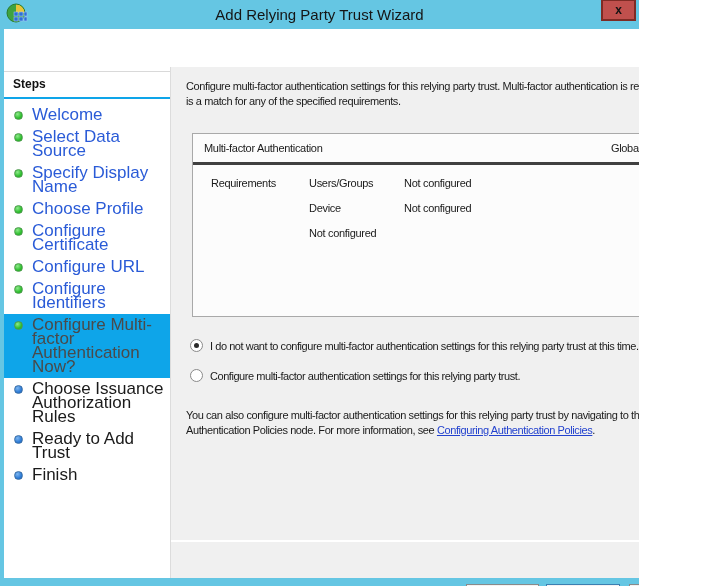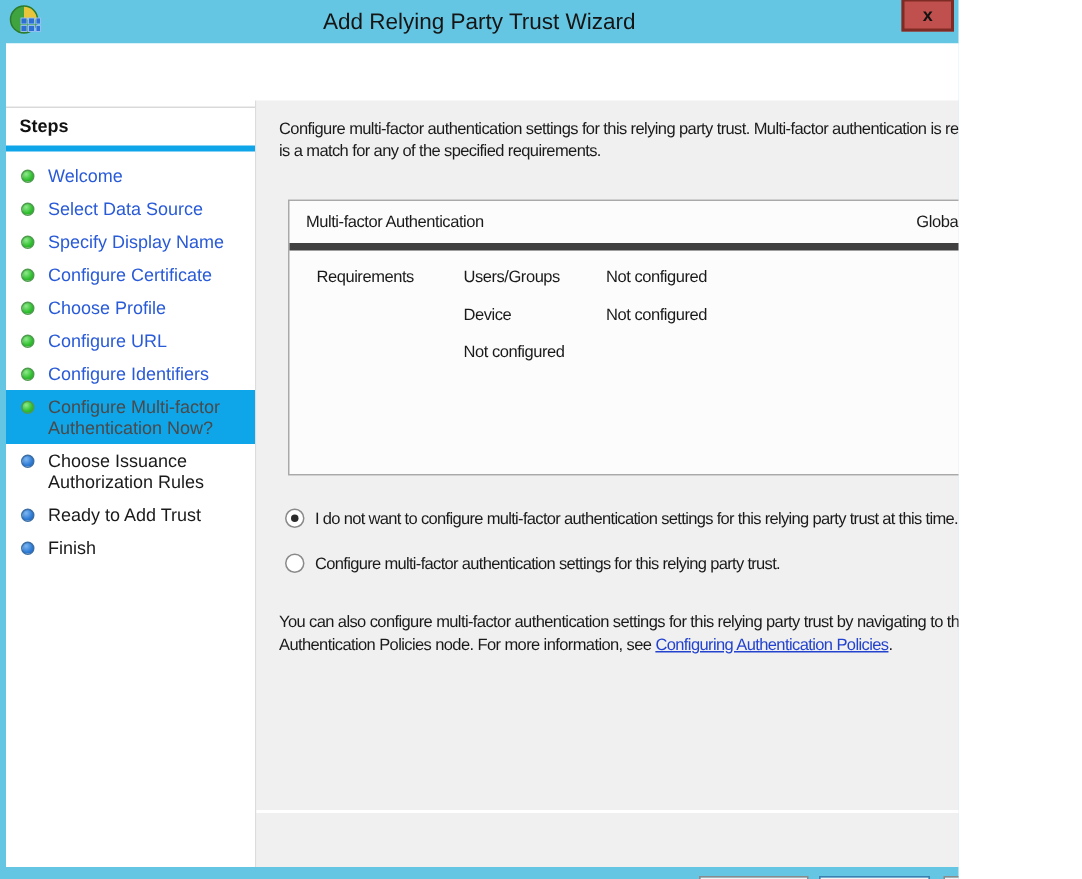--- a/index.html
+++ b/index.html
@@ -22,25 +22,25 @@
     box-sizing:border-box; color:#121212; font-weight:bold; font-size:12px;
     text-align:center; line-height:16px; cursor:pointer; padding:0;
     font-family:"Liberation Sans", sans-serif;
   }
   
   .dialog { position:absolute; left:4px; top:29px; width:708px; height:549px; background:#FFFFFF; }
   .header-band { position:absolute; top:0; left:0; right:0; height:38px; background:#FFFFFF; }
   
   .steps-panel { position:absolute; left:0; top:42px; width:166px; bottom:0; background:#FFFFFF; }
   .steps-header {
-    border-top:1px solid #D9D9D9; border-bottom:4px solid #0ea5e9;
+    border-top:1px solid #D9D9D9; border-bottom:2px solid #0ea5e9;
     font-weight:bold; font-size:12px; color:#111; padding:5px 0 6px 9px;
   }
   .steps-list { list-style:none; margin:5px 0 0 0; padding:0; }
-  .step-item { position:relative; padding:4px 4px 4px 28px; font-size:12px; line-height:14px; }
+  .step-item { position:relative; padding:4px 4px 4px 28px; font-size:17px; line-height:14px; }
   .step-item .dot {
     position:absolute; left:10px; top:7px; width:9px; height:9px;
     border-radius:50%; box-sizing:border-box;
   }
   .step-item.completed .dot, .step-item.current .dot {
     background:radial-gradient(circle at 35% 30%, #90EA8C, #2FBF2F 60%, #23A523);
     border:1px solid #4E9B4E;
   }
   .step-item.upcoming .dot {
     background:radial-gradient(circle at 35% 30%, #7FB7F0, #2E7CD6 60%, #1F62B8);
@@ -56,21 +56,21 @@
   .main { position:absolute; left:167px; top:38px; right:0; bottom:0; background:#F0F0F0; }
   .intro {
     position:absolute; left:15px; top:12px; width:524px;
     font-size:11px; line-height:15px; letter-spacing:-0.4px; color:#1A1A1A; margin:0;
   }
   .mfa-table {
     position:absolute; left:21px; top:66px; width:501px; height:184px;
     background:#FCFCFC; border:1px solid #A9A9A9; box-sizing:border-box;
   }
   .mfa-head {
-    height:28px; line-height:28px; border-bottom:5px solid #404040;
+    height:28px; line-height:28px; border-bottom:3px solid #404040;
     font-size:11px; color:#1A1A1A; overflow:hidden;
   }
   .mfa-head-left { float:left; padding-left:11px; letter-spacing:-0.3px; }
   .mfa-head-right { float:right; padding-right:11px; letter-spacing:-0.3px; }
   .mfa-rows { padding-top:12px; }
   .mfa-row { display:flex; height:25px; font-size:11px; letter-spacing:-0.3px; color:#1A1A1A; }
   .col-group { width:98px; padding-left:18px; box-sizing:content-box; }
   .col-item  { width:95px; }
   .col-value { flex:1; }
   
@@ -128,22 +128,22 @@
 
   <div class="dialog">
     <div class="header-band"></div>
 
     <div class="steps-panel">
       <div class="steps-header">Steps</div>
       <ul class="steps-list">
           <li class="step-item completed"><span class="dot"></span><span class="lbl">Welcome</span></li>
           <li class="step-item completed"><span class="dot"></span><span class="lbl">Select Data Source</span></li>
           <li class="step-item completed"><span class="dot"></span><span class="lbl">Specify Display Name</span></li>
+          <li class="step-item completed"><span class="dot"></span><span class="lbl">Choose Profile</span></li>
           <li class="step-item completed"><span class="dot"></span><span class="lbl">Configure Certificate</span></li>
-          <li class="step-item completed"><span class="dot"></span><span class="lbl">Choose Profile</span></li>
           <li class="step-item completed"><span class="dot"></span><span class="lbl">Configure URL</span></li>
           <li class="step-item completed"><span class="dot"></span><span class="lbl">Configure Identifiers</span></li>
           <li class="step-item current"><span class="dot"></span><span class="lbl">Configure Multi-factor Authentication Now?</span></li>
           <li class="step-item upcoming"><span class="dot"></span><span class="lbl">Choose Issuance Authorization Rules</span></li>
           <li class="step-item upcoming"><span class="dot"></span><span class="lbl">Ready to Add Trust</span></li>
           <li class="step-item upcoming"><span class="dot"></span><span class="lbl">Finish</span></li>
         </ul>
     </div>
 
     <div class="v-divider"></div>

